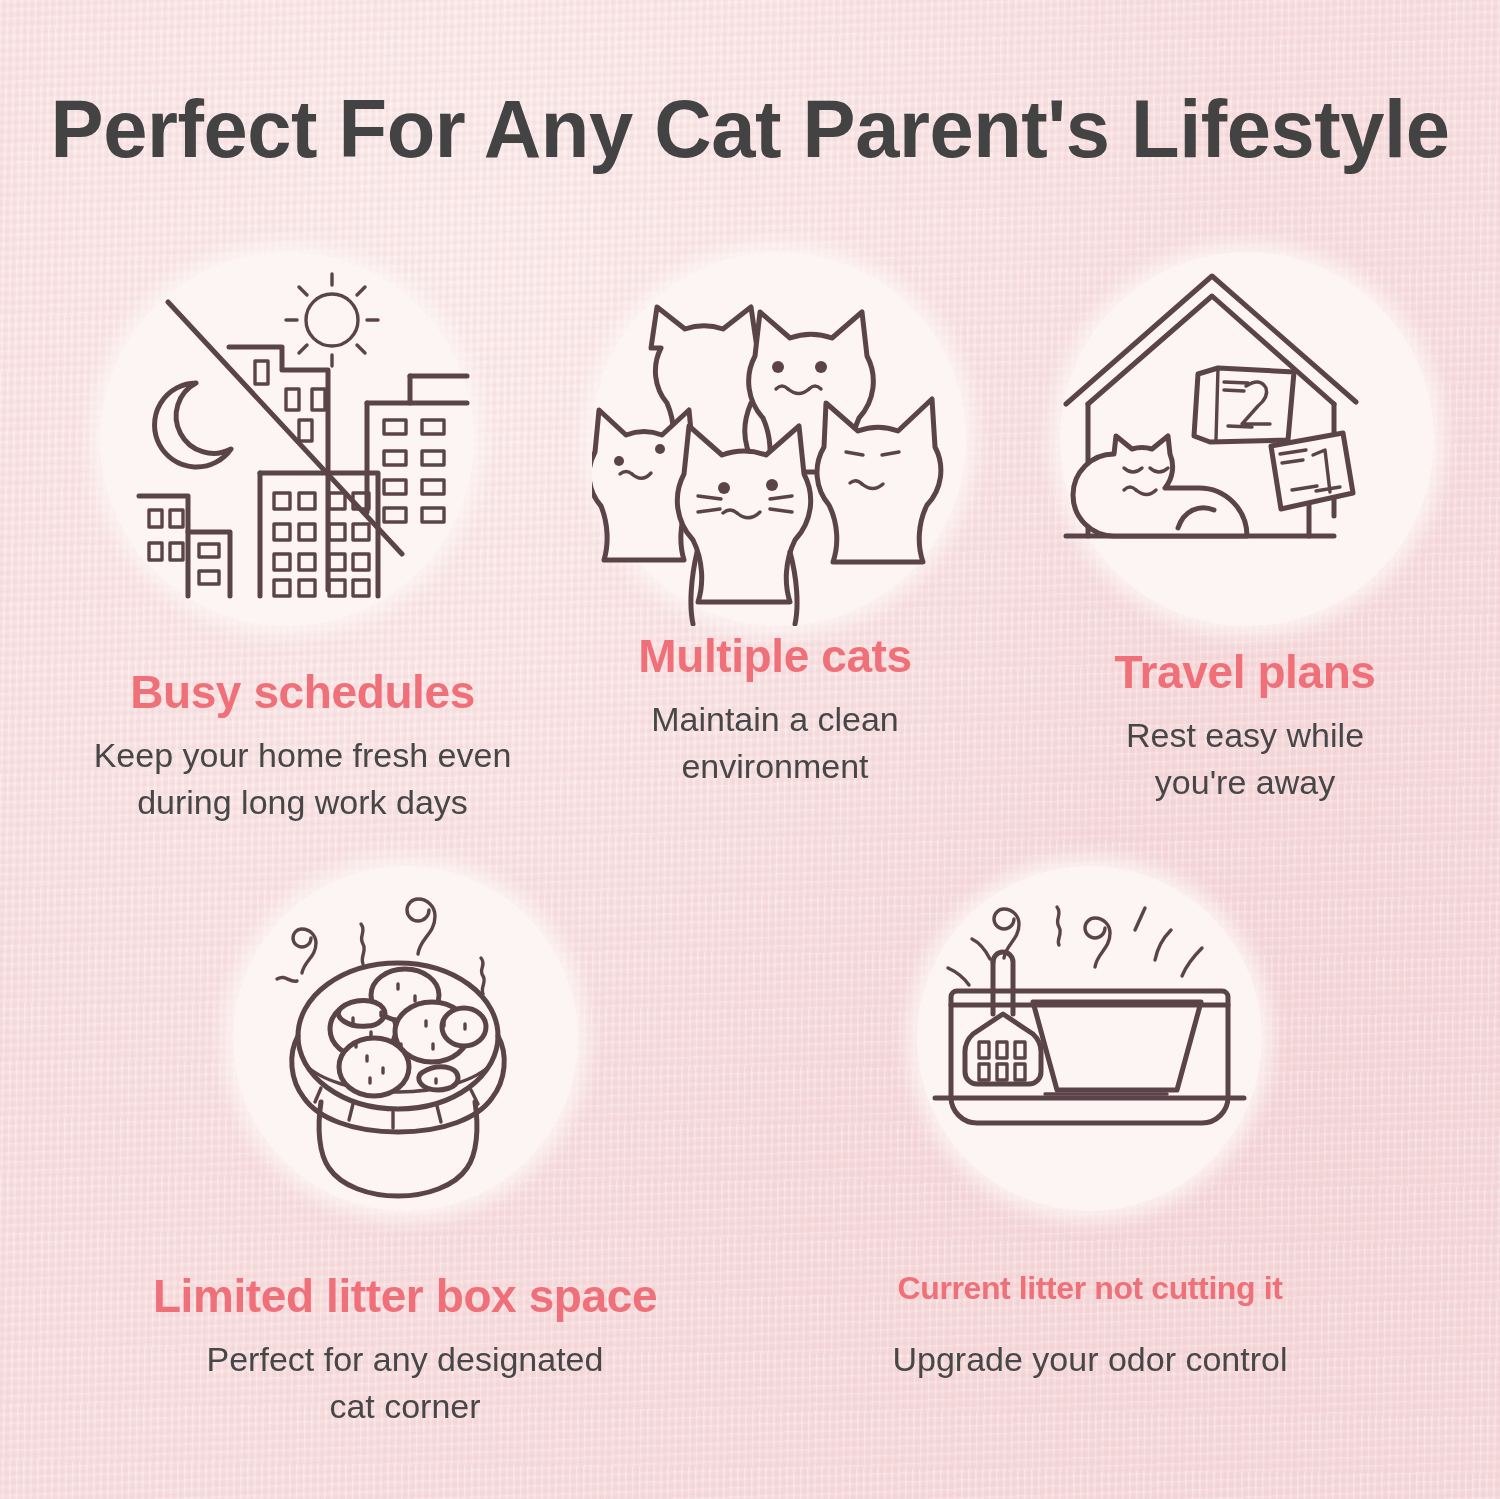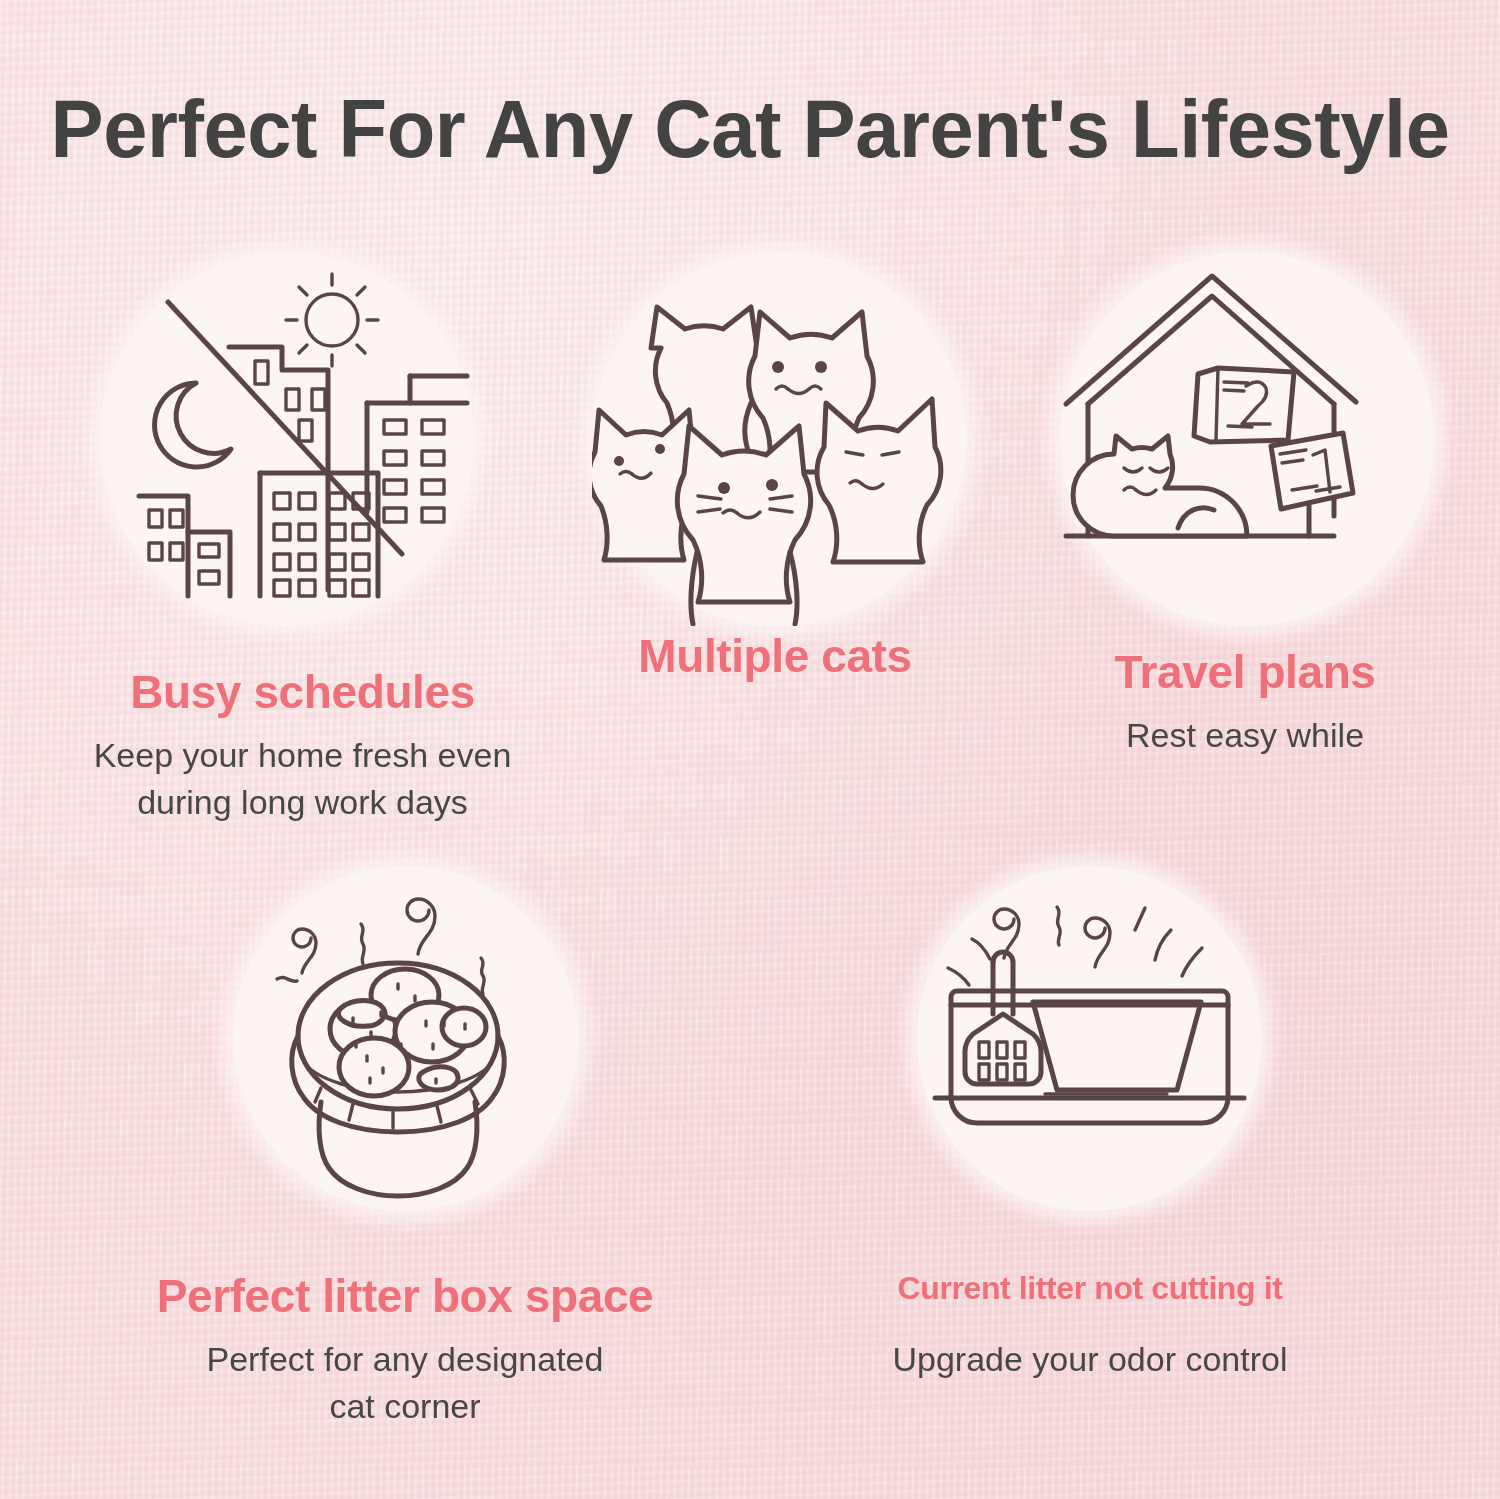--- a/index.html
+++ b/index.html
@@ -378,31 +378,36 @@
   <div class="feature-text t1">
     <div class="f-head">Busy schedules</div>
     <div class="f-sub">
       <div>Keep your home fresh even</div>
       <div>during long work days</div>
     </div>
   </div>
 
   <div class="feature-text t2">
     <div class="f-head">Multiple cats</div>
+    <div class="f-sub">
+      <div>Maintain a clean</div>
+      <div>environment</div>
+    </div>
   </div>
 
   <div class="feature-text t3">
     <div class="f-head">Travel plans</div>
     <div class="f-sub">
       <div>Rest easy while</div>
+      <div>you're away</div>
     </div>
   </div>
 
   <div class="feature-text b1">
-    <div class="f-head">Perfect litter box space</div>
+    <div class="f-head">Limited litter box space</div>
     <div class="f-sub">
       <div>Perfect for any designated</div>
       <div>cat corner</div>
     </div>
   </div>
 
   <div class="feature-text b2">
     <div class="f-head">Current litter not cutting it</div>
     <div class="f-sub">
       <div>Upgrade your odor control</div>

